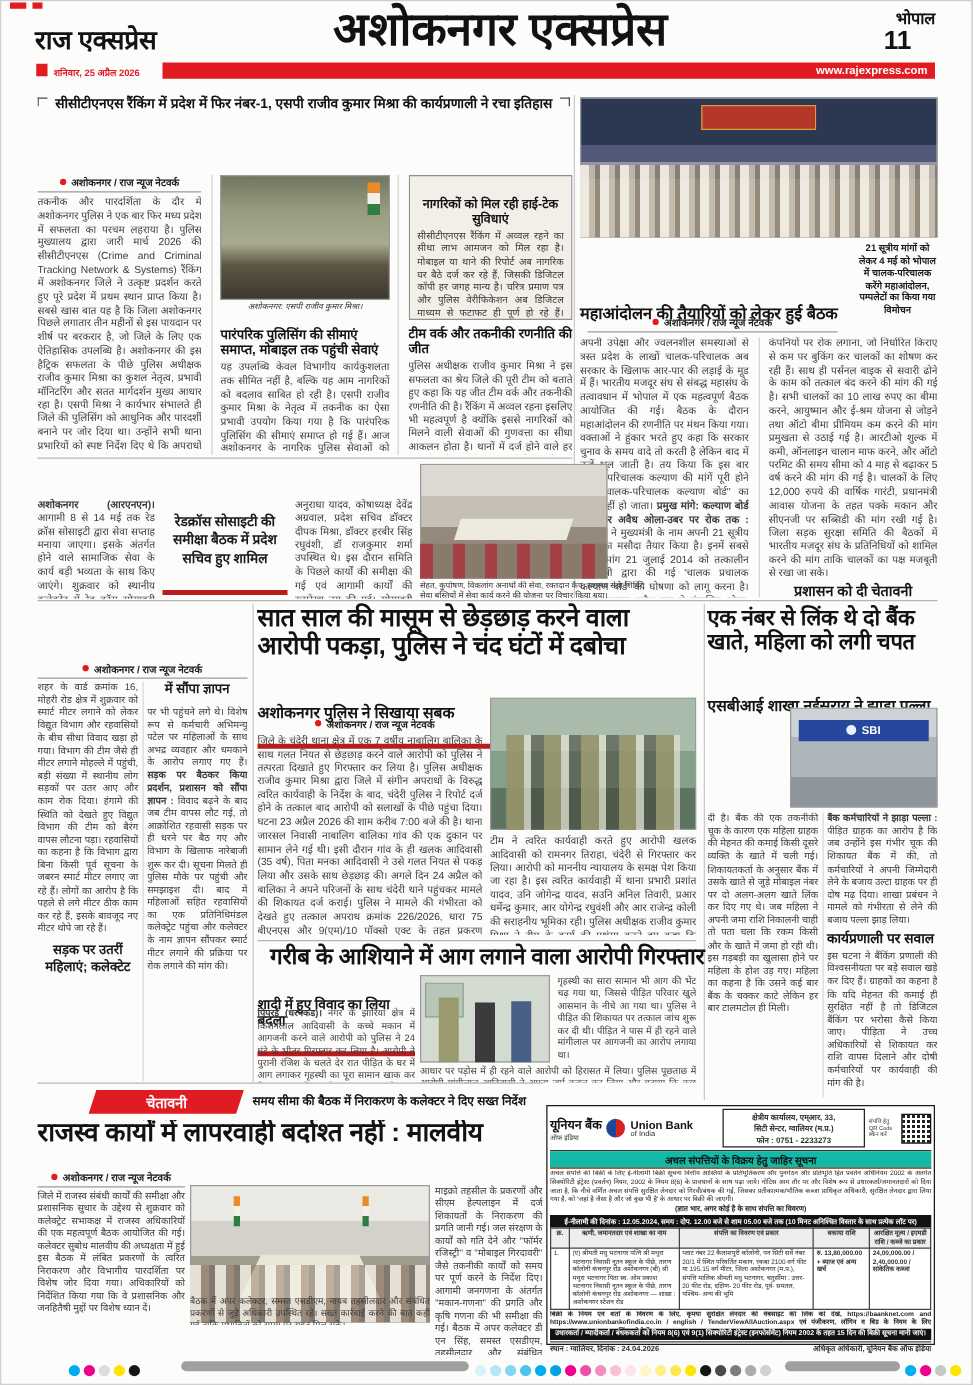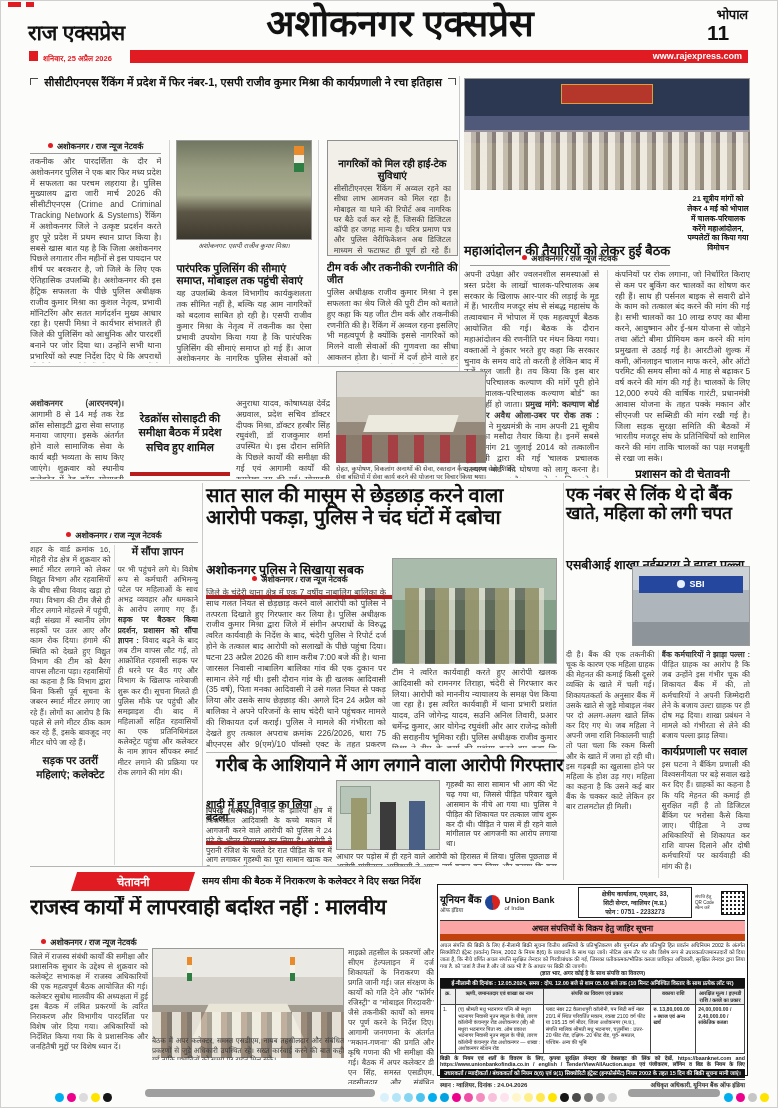--- a/index.html
+++ b/index.html
@@ -211,21 +211,21 @@
         <div style="font-weight:bold;font-size:6.3px;">सिटी सेन्टर, ग्वालियर (म.प्र.)</div>
         <div style="font-weight:bold;font-size:6.3px;">फोन : 0751 - 2233273</div>
       </div>
       <div style="flex:0 0 50px;display:flex;gap:2px;align-items:center;">
         <div style="font-size:4.6px;width:24px;line-height:1.2;">संपत्ति हेतु QR Code स्कैन करें</div>
         <div style="width:22px;height:22px;background:
           repeating-linear-gradient(0deg,#111 0 2px,#fff 2px 4px),
           repeating-linear-gradient(90deg,#111 0 2px,#fff 2px 4px);background-blend-mode:screen;border:1px solid #111;"></div>
       </div>
     </div>
-    <div class="adbar" style="background:#fca5a5;color:#111;font-size:8px;border-bottom:7px solid #c2410c;padding:1px 0;">अचल संपत्तियों के विक्रय हेतु जाहिर सूचना</div>
+    <div class="adbar" style="background:#14b8a6;color:#111;font-size:8px;border-bottom:1px solid #c2410c;padding:1px 0;">अचल संपत्तियों के विक्रय हेतु जाहिर सूचना</div>
     <div class="adfine" style="height:26px;overflow:hidden;margin-top:1px;">अचल संपत्ति की बिक्री के लिए ई-नीलामी बिक्री सूचना वित्तीय आस्तियों के प्रतिभूतिकरण और पुनर्गठन और प्रतिभूति हित प्रवर्तन अधिनियम 2002 के अंतर्गत सिक्योरिटी इंट्रेस्ट (प्रवर्तन) नियम, 2002 के नियम 8(6) के प्रावधानों के साथ पढ़ा जाये। नोटिस आम तौर पर और विशेष रूप से उधारकर्ता/जमानतदारों को दिया जाता है, कि नीचे वर्णित अचल संपत्ति सुरक्षित लेनदार को गिरवी/बंधक की गई, जिसका प्रतीकात्मक/भौतिक कब्जा प्राधिकृत अधिकारी, सुरक्षित लेनदार द्वारा लिया गया है, को 'जहां है जैसा है और जो कुछ भी है' के आधार पर बिक्री की जाएगी।</div>
     <div style="text-align:center;font-weight:bold;font-size:5.8px;margin:1px 0;">(ज्ञात भार, अगर कोई है के साथ संपत्ति का विवरण)</div>
     <div class="adbar" style="font-size:5.6px;padding:1px 2px;">ई-नीलामी की दिनांक : 12.05.2024, समय : दोप. 12.00 बजे से शाम 05.00 बजे तक (10 मिनट अनिश्चित विस्तार के साथ प्रत्येक लॉट पर)</div>
     <table class="adtab">
       <tbody>
           <tr>
         <th style="width:10px;">क्र.</th>
         <th style="width:84px;">ऋणी, जमानतदार एवं शाखा का नाम</th>
         <th style="width:104px;">संपत्ति का विवरण एवं प्रकार</th>
         <th style="width:40px;">बकाया राशि</th>

